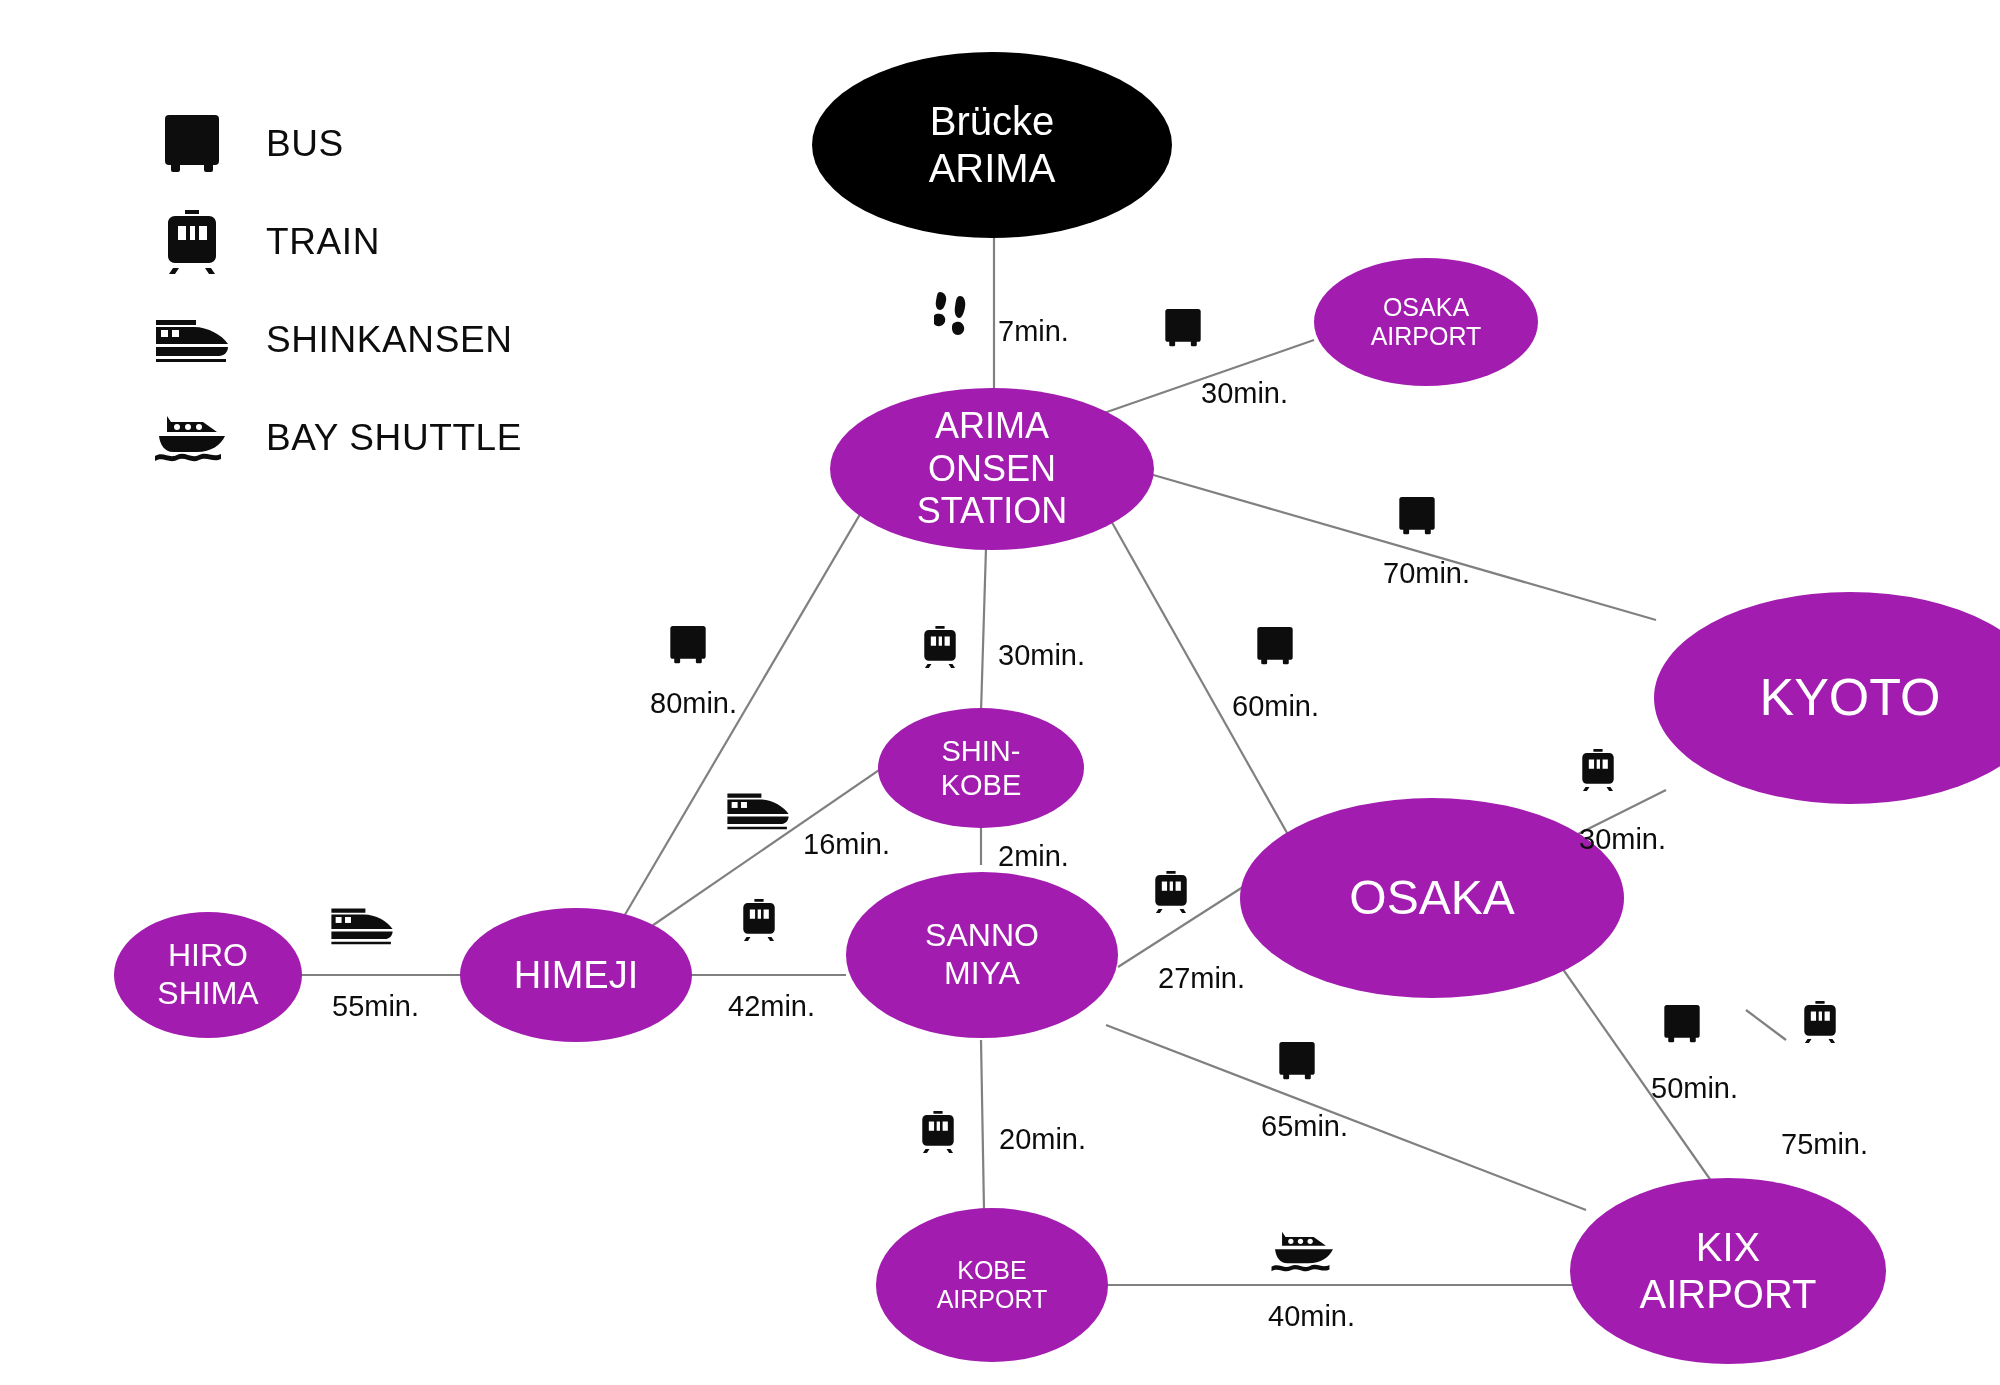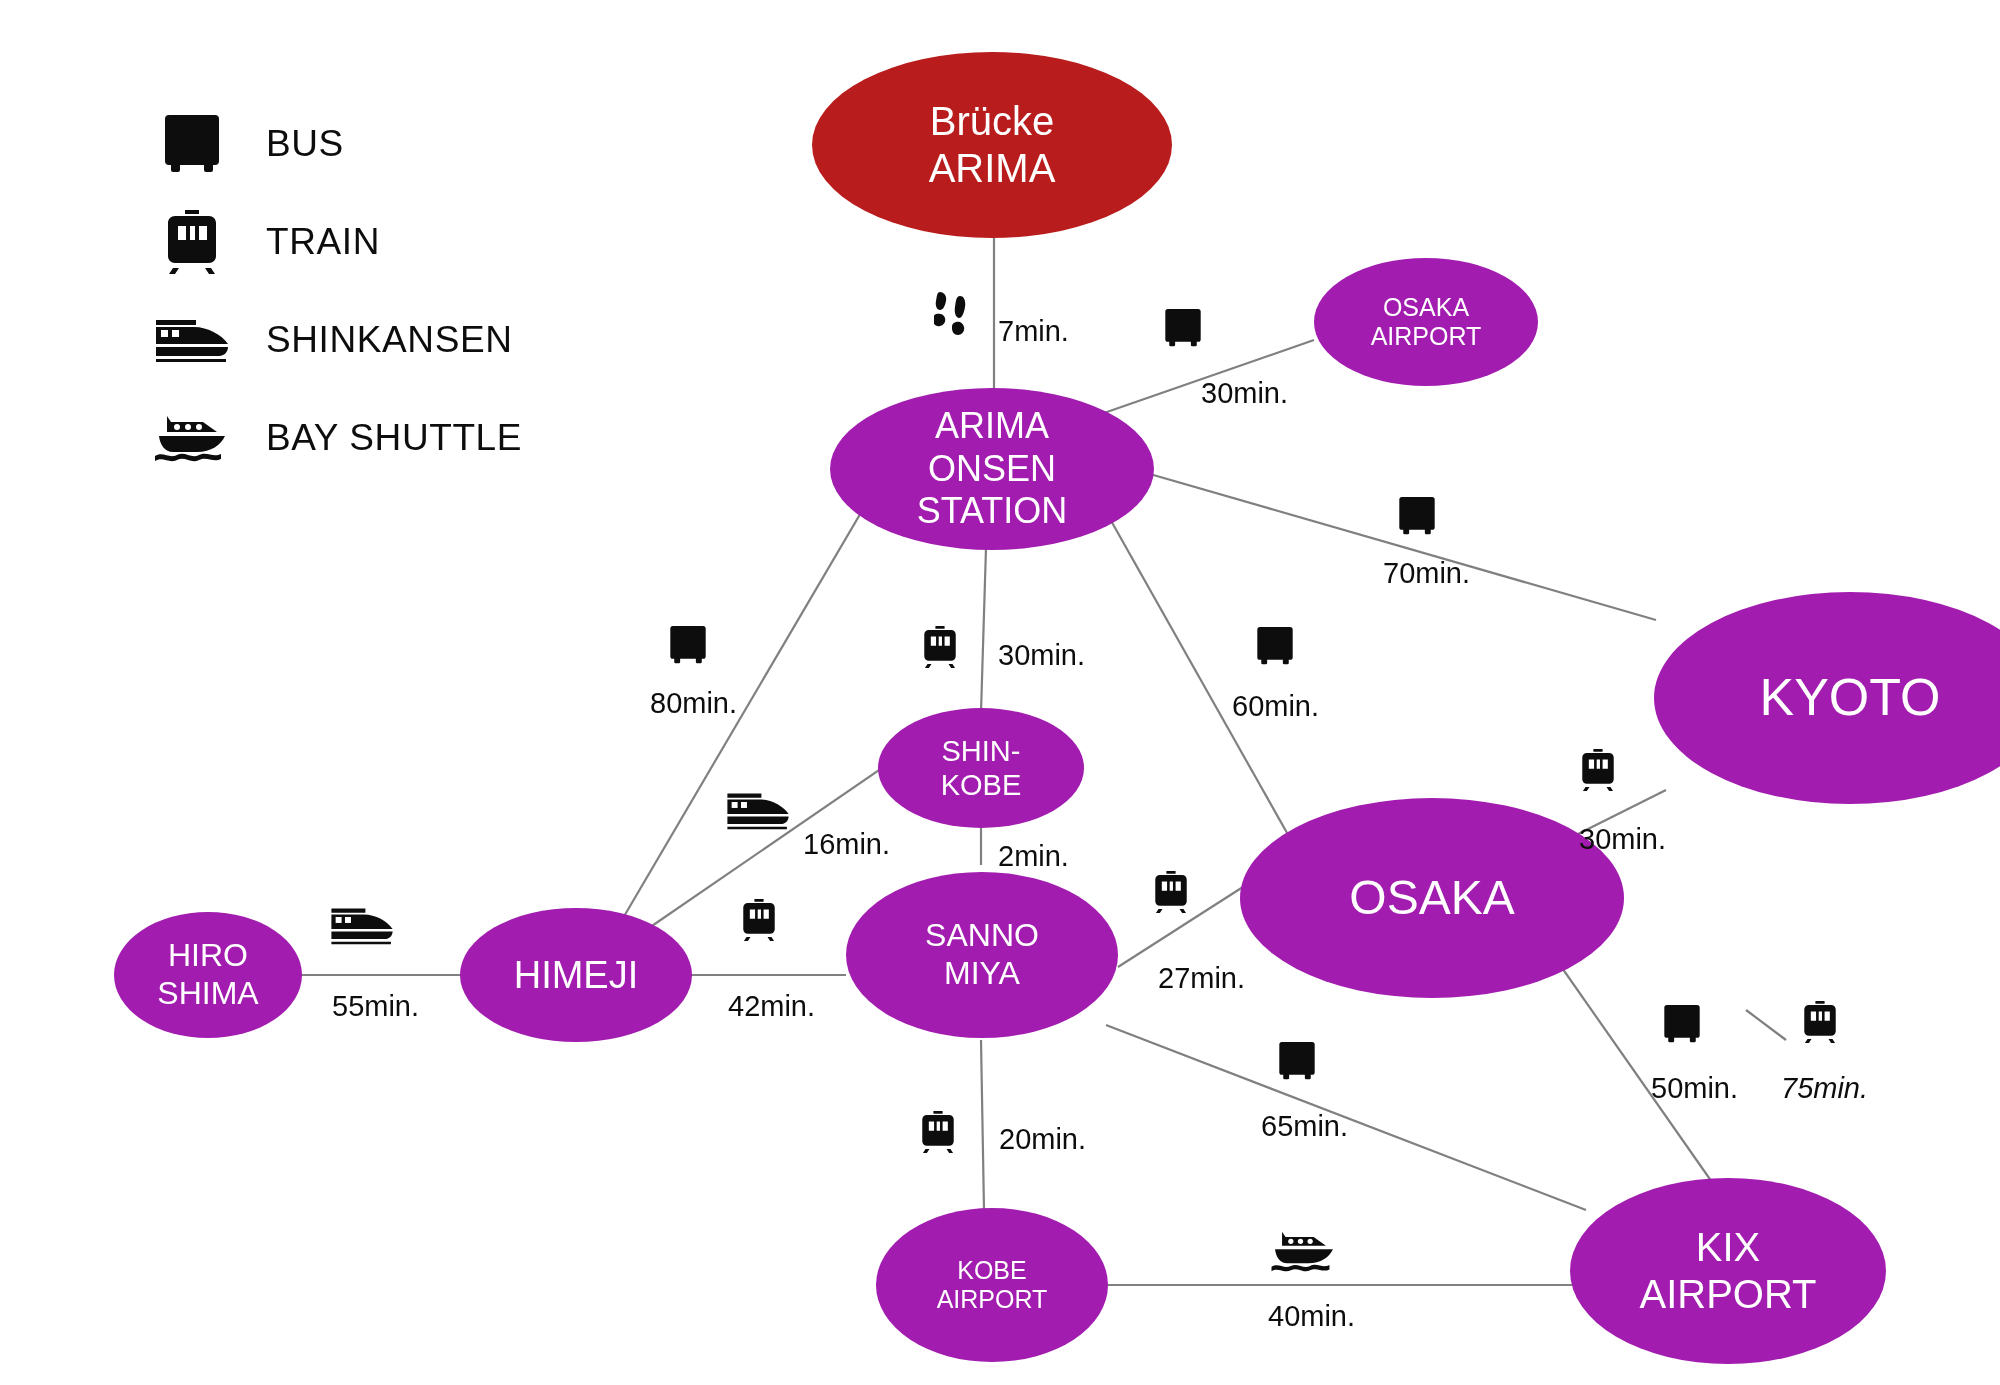--- a/index.html
+++ b/index.html
@@ -56,21 +56,21 @@
     background: #a21caf;
     color: #ffffff;
     display: flex;
     align-items: center;
     justify-content: center;
     text-align: center;
     line-height: 1.18;
     box-sizing: border-box;
     white-space: pre-line;
   }
-  .node.dark { background: #b91c1c; }
+  .node.dark { background: #000000; }
 
   
   .elabel {
     position: absolute;
     font-size: 29px;
     color: #0d0d0d;
     white-space: nowrap;
     font-weight: 500;
   }
   .eicon {
@@ -296,15 +296,15 @@
     <svg width="38" height="42" viewBox="0 0 58 62" xmlns="http://www.w3.org/2000/svg">
       <path fill="#0d0d0d" d="M6 2h46a4 4 0 0 1 4 4v42a4 4 0 0 1-4 4h-2v5a2 2 0 0 1-2 2h-5a2 2 0 0 1-2-2v-5H17v5a2 2 0 0 1-2 2h-5a2 2 0 0 1-2-2v-5H6a4 4 0 0 1-4-4V6a4 4 0 0 1 4-4zm6 5h34v4H12zm-4 9h18v17H8zm22 0h18v17H30zM13 39a4 4 0 1 1 0 8 4 4 0 0 1 0-8zm32 0a4 4 0 1 1 0 8 4 4 0 0 1 0-8z"></path>
     </svg>
   </span>
   <span class="eicon" style="left:1755px; top:1000px;">
     <svg width="38" height="44" viewBox="0 0 58 64" xmlns="http://www.w3.org/2000/svg">
       <path fill="#0d0d0d" d="M22 0h14v4H22zM12 6h34c4 0 7 3 7 7v33c0 4-3 7-7 7H12c-4 0-7-3-7-7V13c0-4 3-7 7-7zm3 10v14h8V16zm12 0v14h5V16zm9 0v14h8V16zM16 36h8v7h-8zm18 0h8v7h-8zM10 58h6l-4 6H6zm32 0h6l4 6h-6z"></path>
     </svg>
   </span>
   <span class="elabel" style="left:1605px; top:1072px;">50min.</span>
-  <span class="elabel" style="left:1735px; top:1072px;font-style:italic;">75min.</span>
+  <span class="elabel" style="left:1735px; top:1128px;">75min.</span>
 
 </div>
 
 </body></html>

